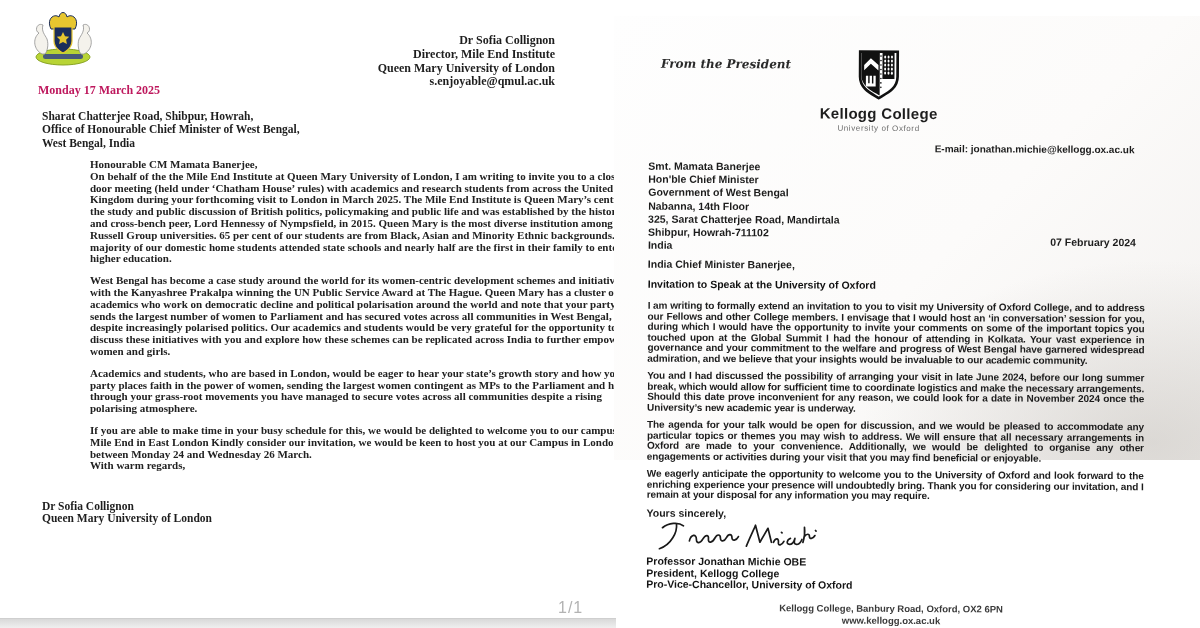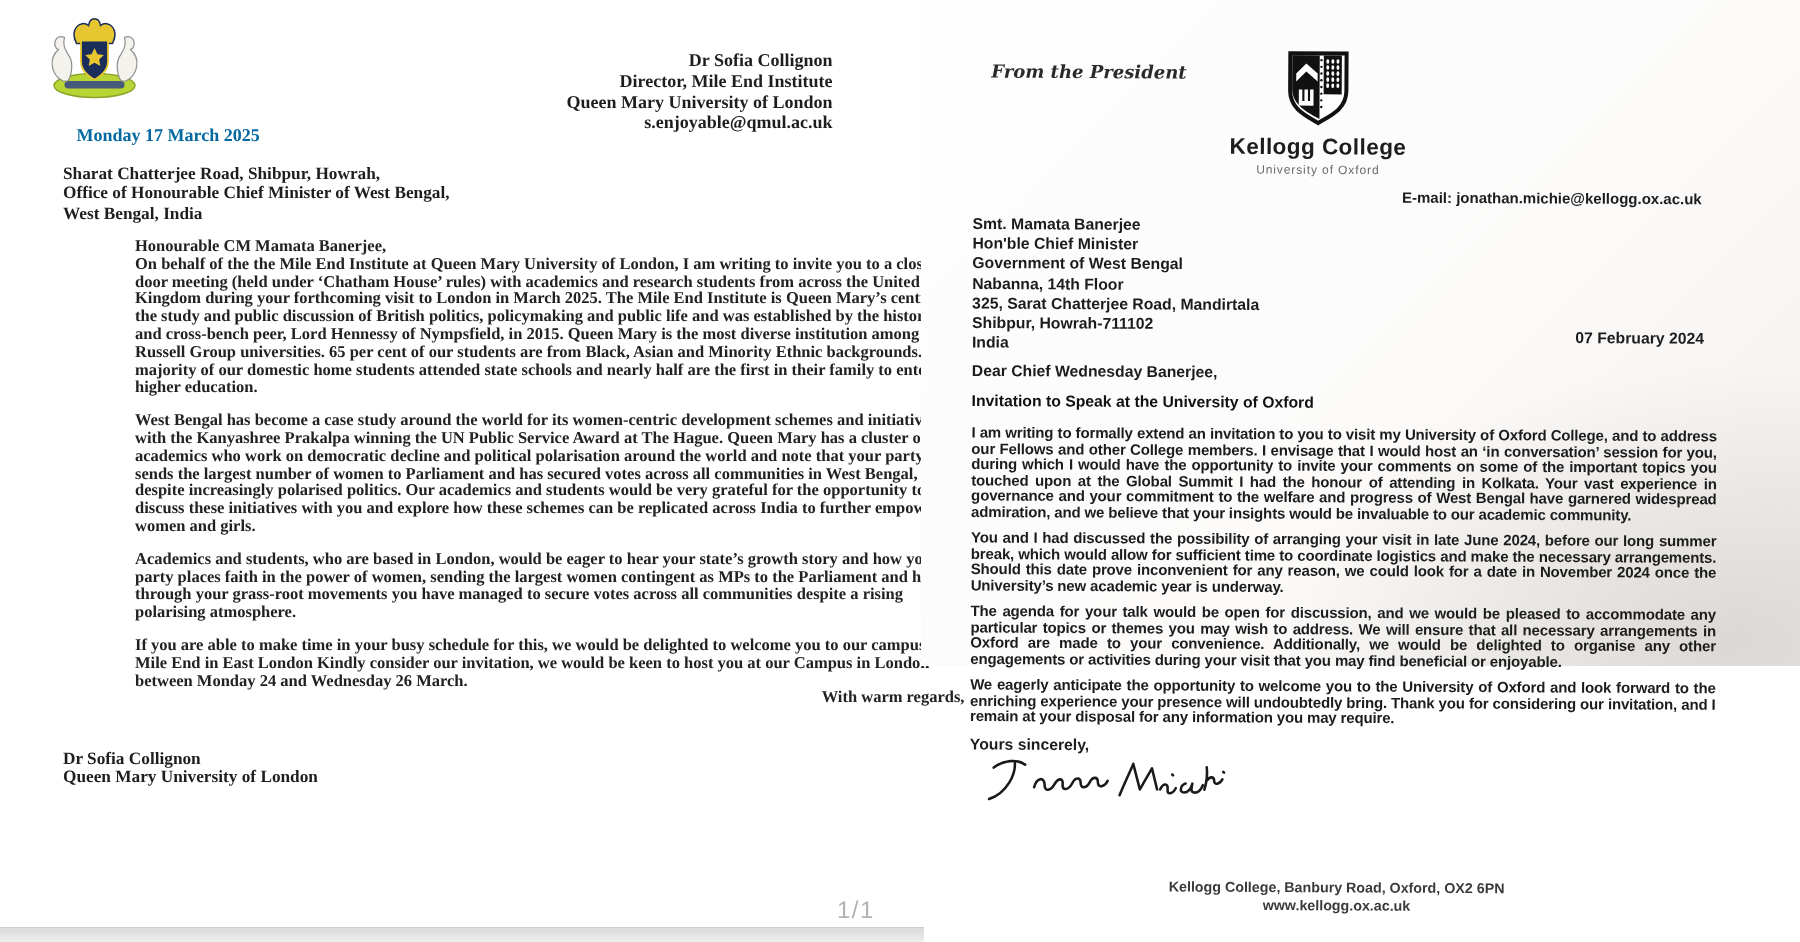--- a/index.html
+++ b/index.html
@@ -4,36 +4,36 @@
 <style>
   html,body{margin:0;padding:0;background:#fff;}
   .canvas{position:relative;width:1200px;height:628px;background:#ffffff;overflow:hidden;
           font-family:"Liberation Serif",serif;}
 
   
   .page-left{position:absolute;left:0;top:0;width:614px;height:628px;background:#ffffff;}
   .qm-crest{position:absolute;left:30px;top:10px;width:66px;height:58px;}
   .qm-sender{position:absolute;top:34px;right:59px;text-align:right;
              font:bold 12px/13.8px "Liberation Serif",serif;color:#1e1e1e;}
-  .qm-date{position:absolute;left:51px;top:83px;font:bold 12px/14px "Liberation Serif",serif;color:#0369a1;}
+  .qm-date{position:absolute;left:38px;top:83px;font:bold 12px/14px "Liberation Serif",serif;color:#be185d;}
   .qm-recipient{position:absolute;left:42px;top:110px;font:bold 11.5px/13.4px "Liberation Serif",serif;color:#1e1e1e;}
   .qm-body{position:absolute;left:42px;top:159px;width:553px;
            font:600 11px/11.8px "Liberation Serif",serif;color:#222;margin-left:48px;}
   .qm-body p{margin:0 0 10px 0;}
   .qm-body p:last-of-type{margin-bottom:0;font-family:Liberation Serif, serif;}
   .qm-salutation{margin:0;}
-  .qm-closing{margin:0;text-align:right;}
+  .qm-closing{margin:0;}
   .qm-signoff{position:absolute;left:42px;top:500px;font:bold 11.5px/12px "Liberation Serif",serif;color:#1e1e1e;}
   .qm-page-indicator{position:absolute;left:558px;top:600px;
            font:400 16px/16px "Liberation Sans",sans-serif;color:#b3b3b3;letter-spacing:1px;}
   .qm-bottom-bar{position:absolute;left:0;bottom:0;width:616px;height:9px;
            background:linear-gradient(to bottom,#d9d9d9,#efefef);border-top:1px solid #cfcfcf;}
 
   
-  .page-right{position:absolute;left:614px;top:0;width:586px;height:444px;
+  .page-right{position:absolute;left:614px;top:16px;width:586px;height:444px;
            background:
              radial-gradient(ellipse 420px 260px at 92% 96%, rgba(190,186,180,0.45), rgba(190,186,180,0) 70%),
              linear-gradient(135deg,#fefefe 0%,#fcfbfa 55%,#f2f0ee 100%); text-decoration: underline;}
   .rl-rot{position:absolute;inset:0;transform:rotate(0.3deg);transform-origin:50% 50%;}
   .rl-tagline{position:absolute;left:46px;top:42px;
            font:italic 600 12px/14px "DejaVu Serif",serif;color:#2a2a2a;}
   .rl-logo{position:absolute;left:34px;top:34px;width:460px;text-align:center;}
   .rl-shield{width:44px;height:50px;display:inline-block;}
   .rl-college{font:bold 15px/16px "Liberation Sans",sans-serif;color:#1d1d1d;letter-spacing:0.3px;margin-top:2px;}
   .rl-university{font:400 8px/9px "Liberation Sans",sans-serif;color:#6a6a6a;letter-spacing:0.6px;margin-top:2px;}
@@ -155,21 +155,21 @@
         <div>Smt. Mamata Banerjee</div>
         <div>Hon'ble Chief Minister</div>
         <div>Government of West Bengal</div>
         <div>Nabanna, 14th Floor</div>
         <div>325, Sarat Chatterjee Road, Mandirtala</div>
         <div>Shibpur, Howrah-711102</div>
         <div>India</div>
       </div>
 
       <div class="rl-date">07 February 2024</div>
-      <div class="rl-salutation">Dear Chief Wednesday Banerjee,</div>
+      <div class="rl-salutation">India Chief Minister Banerjee,</div>
       <div class="rl-subject">Invitation to Speak at the University of Oxford</div>
 
       <div class="rl-body">
         <p>I am writing to formally extend an invitation to you to visit my University of Oxford College, and to address our Fellows and other College members.  I envisage that I would host an ‘in conversation’ session for you, during which I would have the opportunity to invite your comments on some of the important topics you touched upon at the Global Summit I had the honour of attending in Kolkata.  Your vast experience in governance and your commitment to the welfare and progress of West Bengal have garnered widespread admiration, and we believe that your insights would be invaluable to our academic community.</p>
         <p>You and I had discussed the possibility of arranging your visit in late June 2024, before our long summer break, which would allow for sufficient time to coordinate logistics and make the necessary arrangements.  Should this date prove inconvenient for any reason, we could look for a date in November 2024 once the University’s new academic year is underway.</p>
         <p>The agenda for your talk would be open for discussion, and we would be pleased to accommodate any particular topics or themes you may wish to address.  We will ensure that all necessary arrangements in Oxford are made to your convenience.  Additionally, we would be delighted to organise any other engagements or activities during your visit that you may find beneficial or enjoyable.</p>
         <p>We eagerly anticipate the opportunity to welcome you to the University of Oxford and look forward to the enriching experience your presence will undoubtedly bring.  Thank you for considering our invitation, and I remain at your disposal for any information you may require.</p>
       </div>
 
       <div class="rl-closing">Yours sincerely,</div>
@@ -181,20 +181,25 @@
           <path d="M35 23 c1.5 -6.5 7 -7.5 7 -1.5 c0 4.5 4 4 6.5 -0.5 c2.5 -4.5 6 -4.5 5.5 0 c-0.5 4.5 4 4 6.5 -1 c2 -4 5.5 -4 5.5 0 c0 4 4 3.5 6 -0.5 c2 -4 5.5 -4 5.5 0 c0 4 4.5 3 6.5 -1"></path>
           <path d="M92 28 C96 18 100 10 101 7 l4.5 17 l8 -14 l3.5 14"></path>
           <path d="M119 24 c2 -4.5 5.5 -4.5 5 0 c-0.5 4 3.5 3 5.5 -1"></path>
           <path d="M127 14 l0.6 0.6"></path>
           <path d="M136 20 c-3.5 1 -4.5 6 -1 6 c2.5 0 4.5 -2.5 5.5 -6 c-1 3.5 -1 6 1.5 6 c2.5 0 4.5 -2.5 5.5 -5"></path>
           <path d="M150 9 c0.5 4 0 10 -1.5 15 m1.5 -6 c2 -3 5 -3 5 0 c0 3 3.5 2.5 5.5 -1"></path>
           <path d="M161 12 l0.6 0.6"></path>
         </g>
       </svg>
 
+      <div class="rl-signatory">
+        <div>Professor Jonathan Michie OBE</div>
+        <div>President, Kellogg College</div>
+        <div>Pro-Vice-Chancellor, University of Oxford</div>
+      </div>
 
       <div class="rl-footer">
         <div>Kellogg College, Banbury Road, Oxford, OX2 6PN</div>
         <div>www.kellogg.ox.ac.uk</div>
       </div>
 
     </div>
   </div>
 </div>
 

